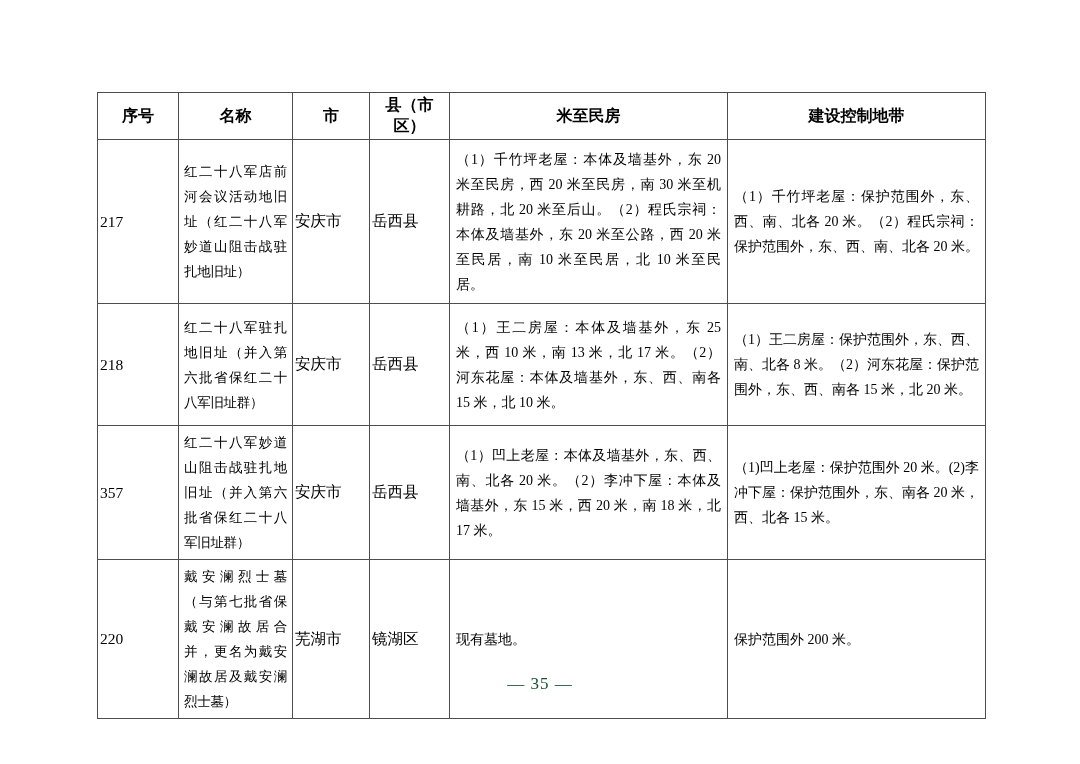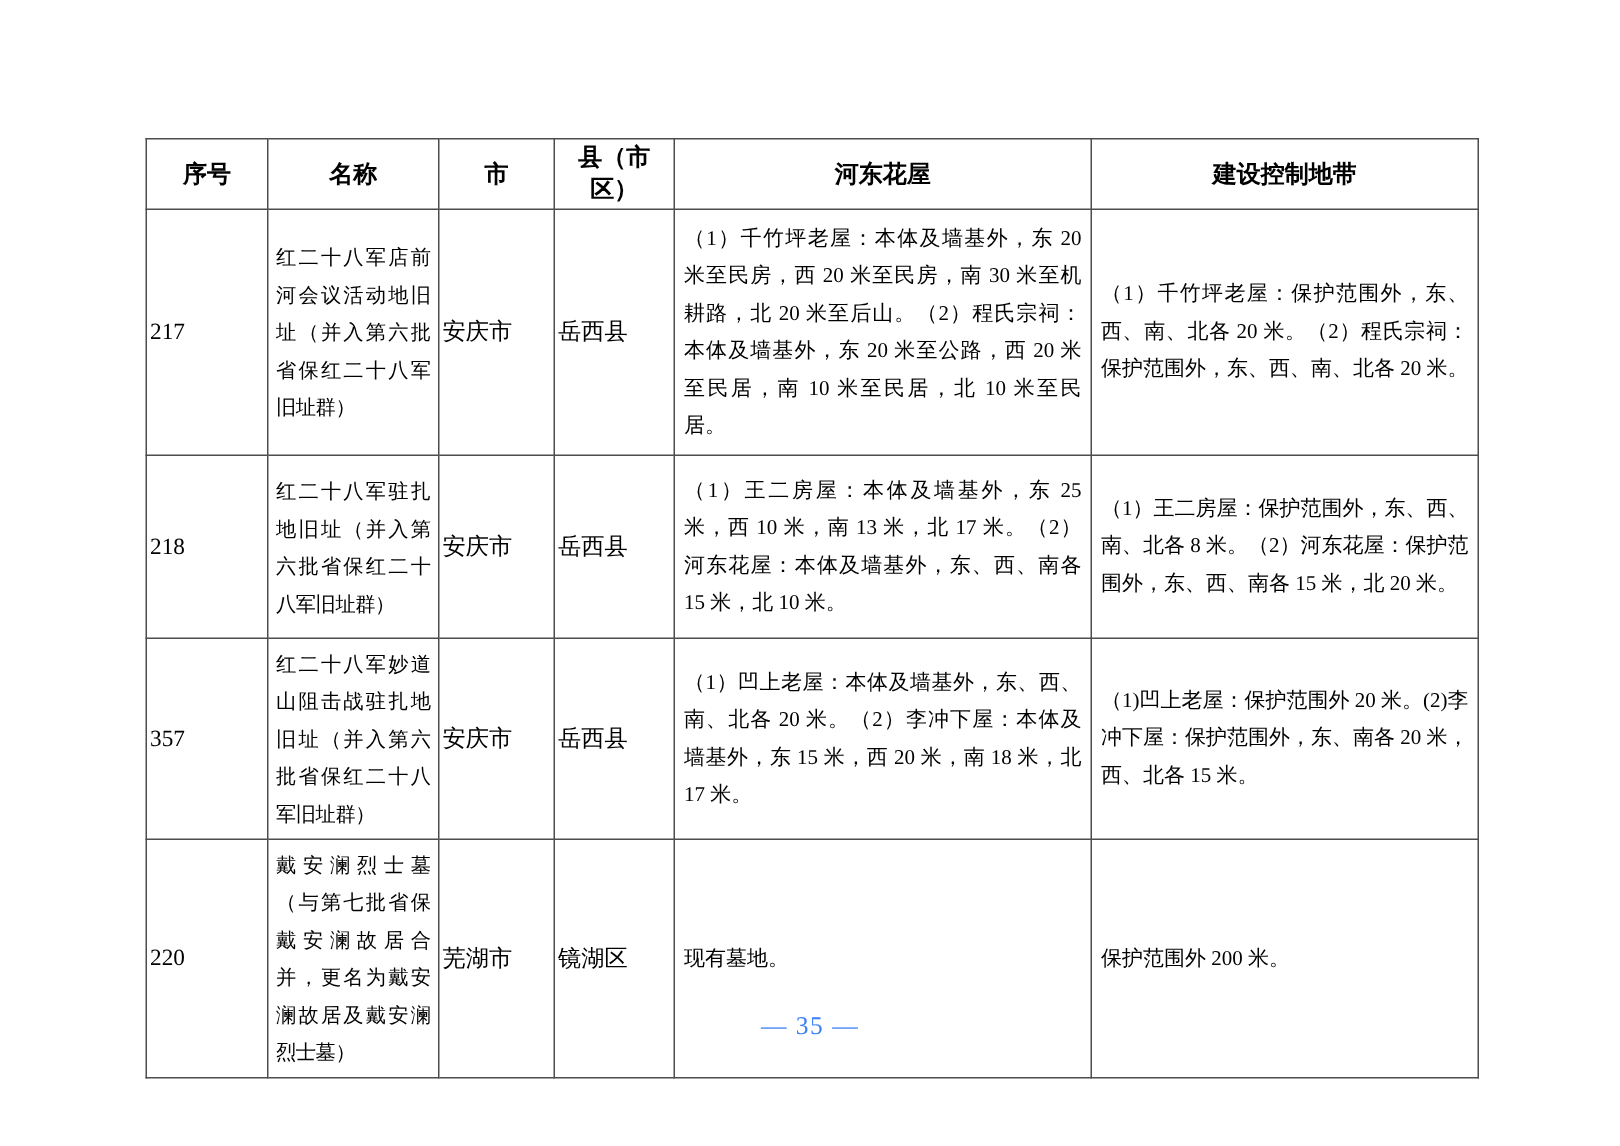--- a/index.html
+++ b/index.html
@@ -74,21 +74,21 @@
     text-justify: inter-character;
     padding: 4px 6px;
   }
   .footer {
     position: absolute;
     top: 674px;
     left: 0;
     width: 1080px;
     text-align: center;
     font-size: 17px;
-    color: #3b82f6;
+    color: #14532d;
     letter-spacing: 1px;
   }
 </style>
 </head>
 <body>
 
 <div class="page">
 
   <table class="doc-table">
     <colgroup>
@@ -98,28 +98,28 @@
       <col class="c-county">
       <col class="c-prot">
       <col class="c-ctrl">
     </colgroup>
     <thead>
       <tr class="header-row">
         <th class="hcell">序号</th>
         <th class="hcell">名称</th>
         <th class="hcell">市</th>
         <th class="hcell">县（市区）</th>
-        <th class="hcell">河东花屋</th>
+        <th class="hcell">米至民房</th>
         <th class="hcell">建设控制地带</th>
       </tr>
     </thead>
     <tbody>
       <tr class="row-0">
         <td class="center">217</td>
-        <td class="name-cell">红二十八军店前河会议活动地旧址（并入第六批省保红二十八军旧址群）</td>
+        <td class="name-cell">红二十八军店前河会议活动地旧址（红二十八军妙道山阻击战驻扎地旧址）</td>
         <td class="center">安庆市</td>
         <td class="center">岳西县</td>
         <td class="text-cell">（1）千竹坪老屋：本体及墙基外，东 20 米至民房，西 20 米至民房，南 30 米至机耕路，北 20 米至后山。（2）程氏宗祠：本体及墙基外，东 20 米至公路，西 20 米至民居，南 10 米至民居，北 10 米至民居。</td>
         <td class="text-cell">（1）千竹坪老屋：保护范围外，东、西、南、北各 20 米。（2）程氏宗祠：保护范围外，东、西、南、北各 20 米。</td>
       </tr>
       <tr class="row-1">
         <td class="center">218</td>
         <td class="name-cell">红二十八军驻扎地旧址（并入第六批省保红二十八军旧址群）</td>
         <td class="center">安庆市</td>
         <td class="center">岳西县</td>

